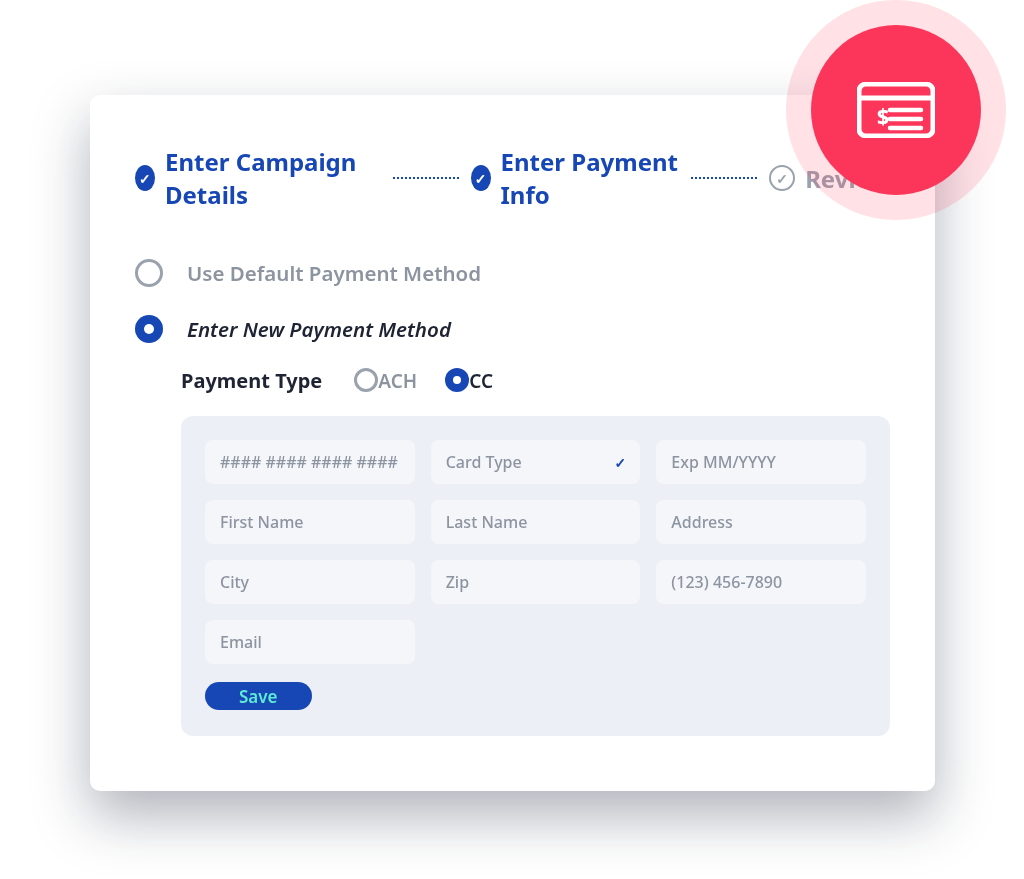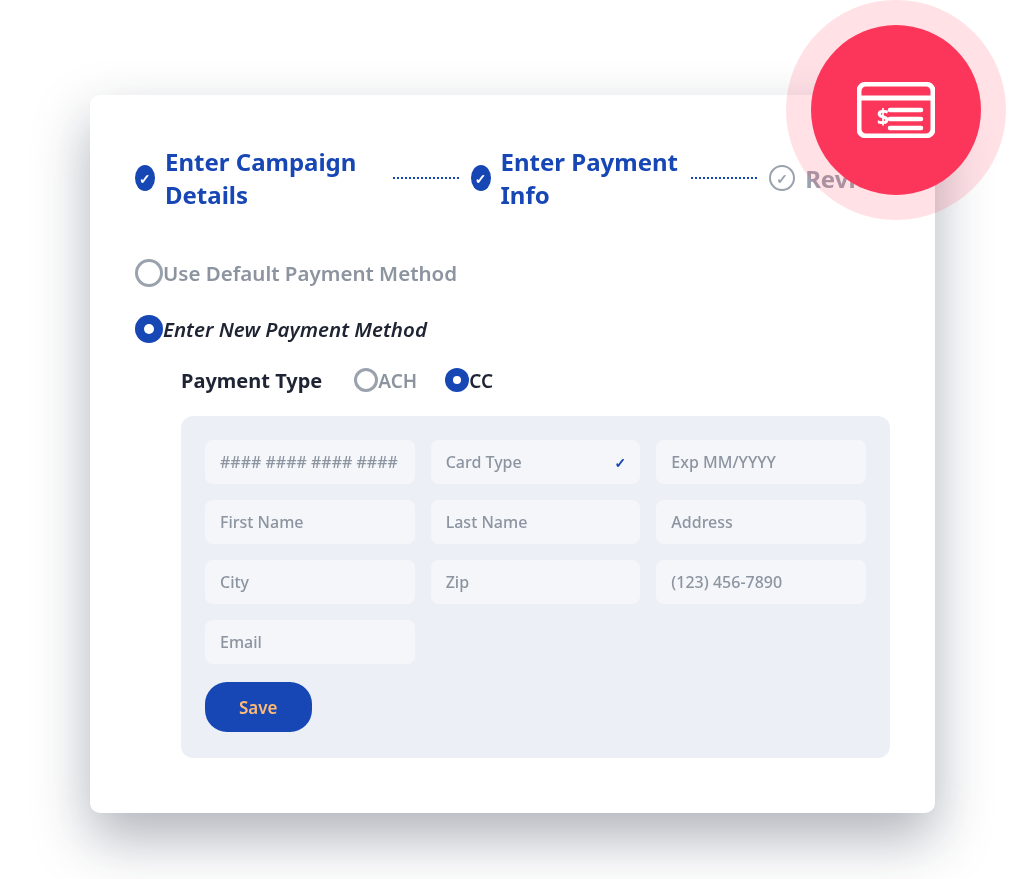--- a/index.html
+++ b/index.html
@@ -26,21 +26,21 @@
   .step-circle.active{background:var(--blue);}
   .step-circle.inactive{border:2.5px solid var(--gray);}
   .step-circle .check{color:#fff;font-size:14px;font-weight:700;}
   .step-circle.inactive .check{color:var(--gray);}
   .step-label{font-size:24px;font-weight:700;}
   .step-label.active{color:var(--blue);}
   .step-label.inactive{color:var(--gray);}
   .dots{flex:0 0 auto;width:66px;border-top:2.5px dotted var(--blue);height:0;}
 
   
-  .option-row{display:flex;align-items:center;gap:0;margin-bottom:28px;}
+  .option-row{display:flex;align-items:center;gap:24px;margin-bottom:28px;}
   .radio{width:28px;height:28px;border-radius:50%;flex:0 0 auto;display:flex;align-items:center;justify-content:center;}
   .radio.empty{border:3px solid var(--gray);}
   .radio.filled{background:var(--blue);}
   .radio.filled::after{content:"";width:10px;height:10px;background:#fff;border-radius:50%;}
   .option-label{font-size:20.5px;font-weight:600;}
   .option-label.disabled{color:var(--gray-text);}
   .option-label.active{color:var(--text-dark);font-style:italic;}
 
   .subsection{margin-left:46px;}
   .ptype-row{display:flex;align-items:center;gap:18px;margin-bottom:22px;}
@@ -53,21 +53,21 @@
   .ptype-opt span.t{font-size:19px;font-weight:600;}
   .ptype-opt span.t.grey{color:var(--gray-text);}
   .ptype-opt span.t.on{color:var(--text-dark);}
 
   .form-panel{background:var(--panel-bg);border-radius:12px;padding:24px 24px 26px 24px;}
   .grid{display:grid;grid-template-columns:repeat(3,1fr);gap:16px;margin-bottom:18px;}
   .field{position:relative;background:var(--field-bg);border-radius:8px;height:44px;display:flex;align-items:center;padding:0 15px;}
   .field span.ph{color:var(--gray-text);font-size:16px;font-weight:500;white-space:nowrap;overflow:hidden;}
   .field .ind{position:absolute;right:14px;color:var(--blue);font-size:14px;font-weight:800;}
   .field .caret{position:absolute;right:14px;width:0;height:0;border-left:5px solid transparent;border-right:5px solid transparent;border-top:6px solid #4C5668;}
-  .save-btn{background:var(--blue);color:#fdba74;border:none;border-radius:22px;height:50px;padding:0 34px;font-size:17px;font-weight:600;cursor:pointer;}
+  .save-btn{background:var(--blue);color:#5eead4;border:none;border-radius:22px;height:28px;padding:0 34px;font-size:17px;font-weight:600;cursor:pointer;}
 
   
   .fab-outer{position:absolute;right:18px;top:0;width:220px;height:220px;border-radius:50%;background:var(--red-light);display:flex;align-items:center;justify-content:center;}
   .fab{width:170px;height:170px;border-radius:50%;background:var(--red);display:flex;align-items:center;justify-content:center;}
   .fab svg{width:78px;height:56px;}
 </style>
 </head>
 <body>
 
 <div class="card">

